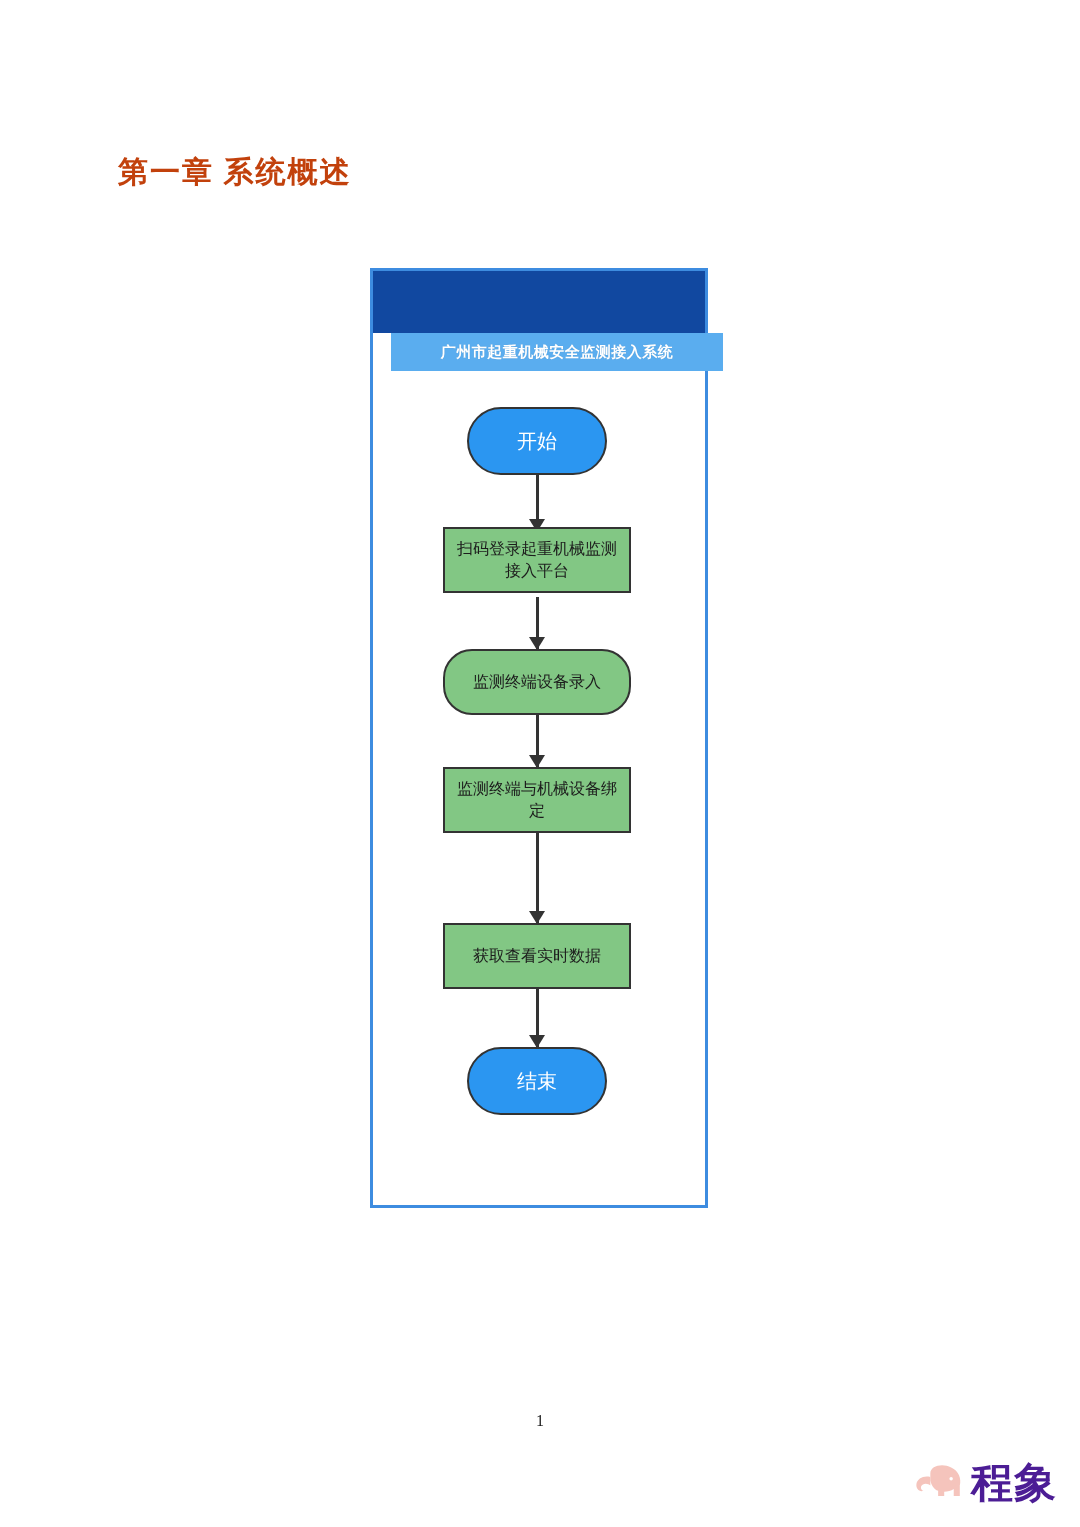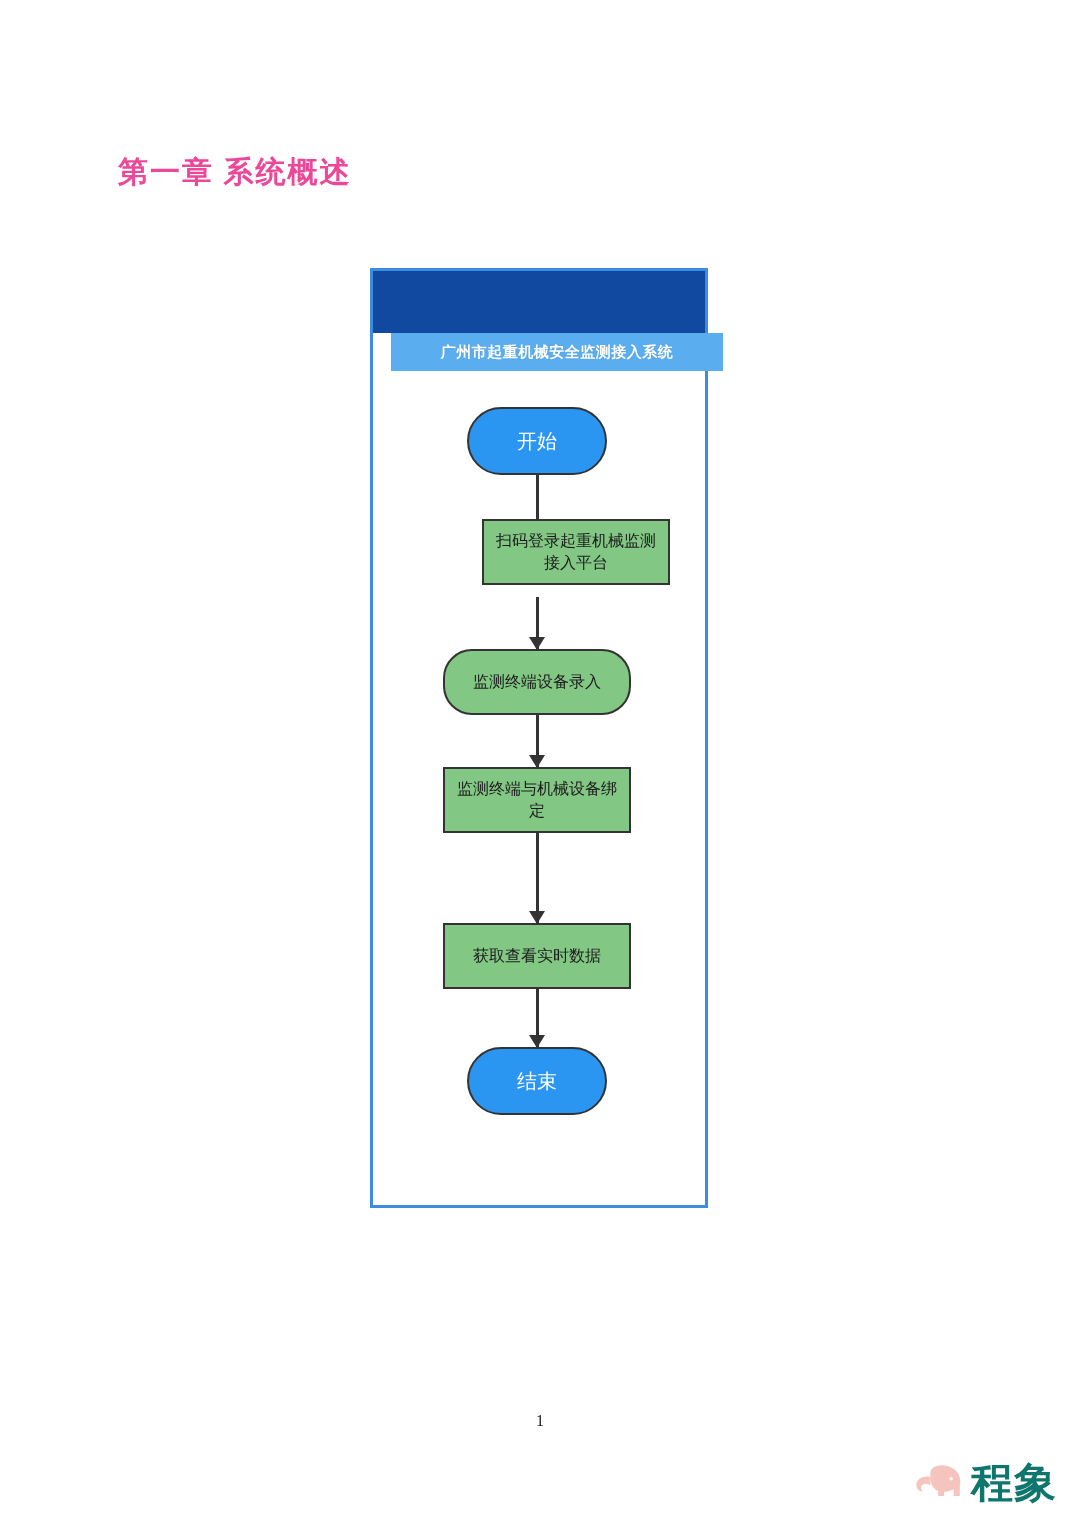--- a/index.html
+++ b/index.html
@@ -23,21 +23,21 @@
   }
 
   .chapter-heading {
     position: absolute;
     left: 118px;
     top: 152px;
     font-family: "Liberation Serif", "DejaVu Serif", serif;
     font-size: 30px;
     font-weight: 700;
     letter-spacing: 2px;
-    color: #ec4899;
+    color: #c2410c;
     white-space: nowrap;
   }
 
   .page-number {
     position: absolute;
     left: 0;
     right: 0;
     top: 1412px;
     text-align: center;
     font-family: "Liberation Serif", "DejaVu Serif", serif;
@@ -123,21 +123,21 @@
     border: 2.5px solid #333333;
     color: #1c1c1c;
     font-size: 16px;
     width: 188px;
     height: 66px;
     left: 70px;
     padding: 0 8px;
   }
 
   #node-start  { top: 36px; }
-  #node-p1     { top: 148px; margin-left: 39px; }
+  #node-p1     { top: 156px; }
   #node-p2     { top: 278px; border-radius: 29px; }
   #node-p3     { top: 396px; }
   #node-p4     { top: 552px; }
   #node-end    { top: 676px; }
 
   
   .arrow {
     position: absolute;
     left: 163px;
     width: 2.5px;
@@ -175,21 +175,21 @@
   }
   .watermark-logo {
     width: 52px;
     height: 44px;
     flex: 0 0 auto;
   }
   .watermark-text {
     font-family: "Liberation Sans", "DejaVu Sans", sans-serif;
     font-size: 42px;
     font-weight: 700;
-    color: #0f766e;
+    color: #4c1d95;
     line-height: 1;
     letter-spacing: 1px;
     white-space: nowrap;
   }
 </style>
 </head>
 <body>
 
 <div class="page">
 

